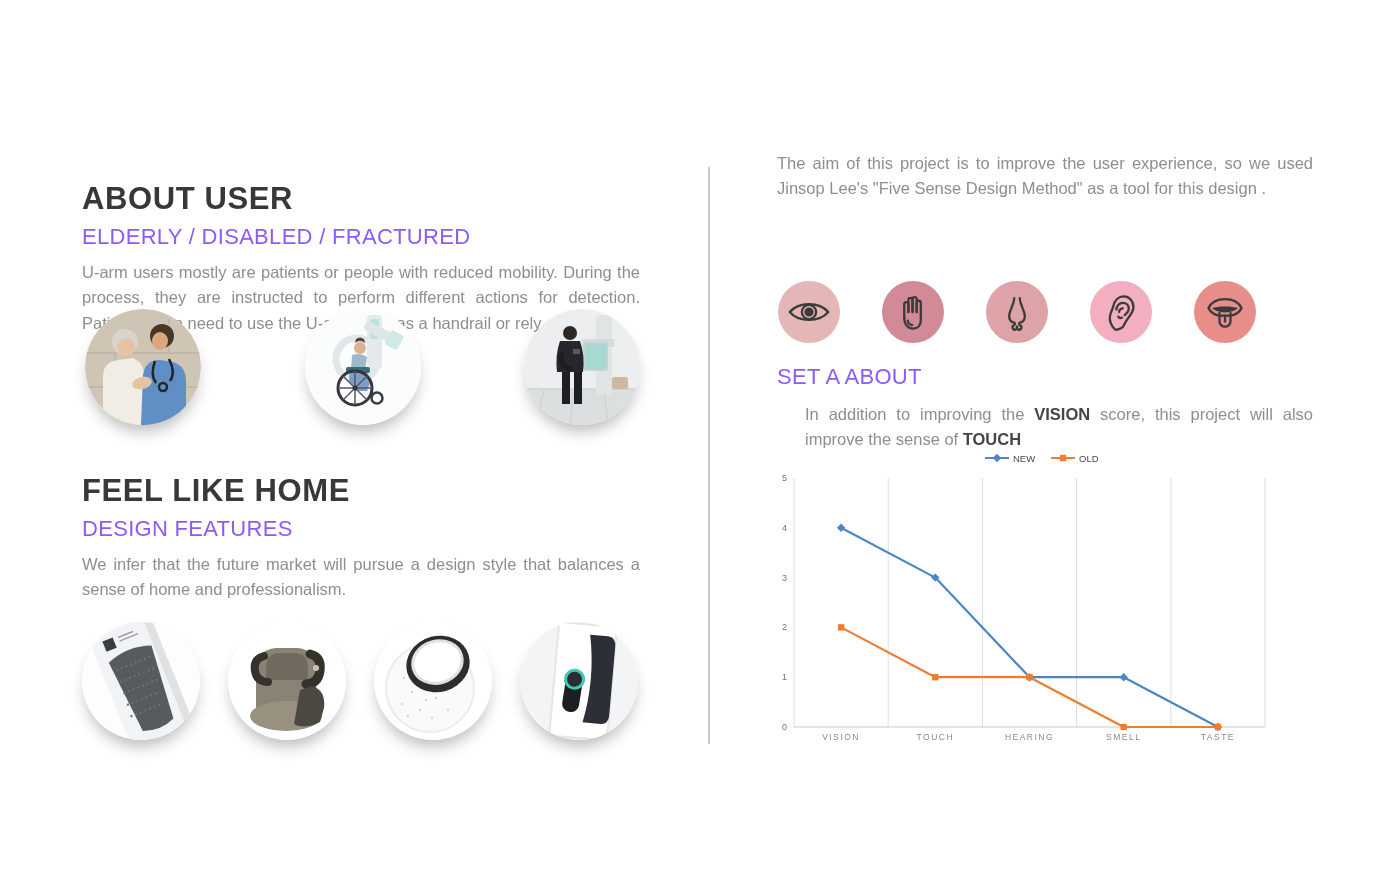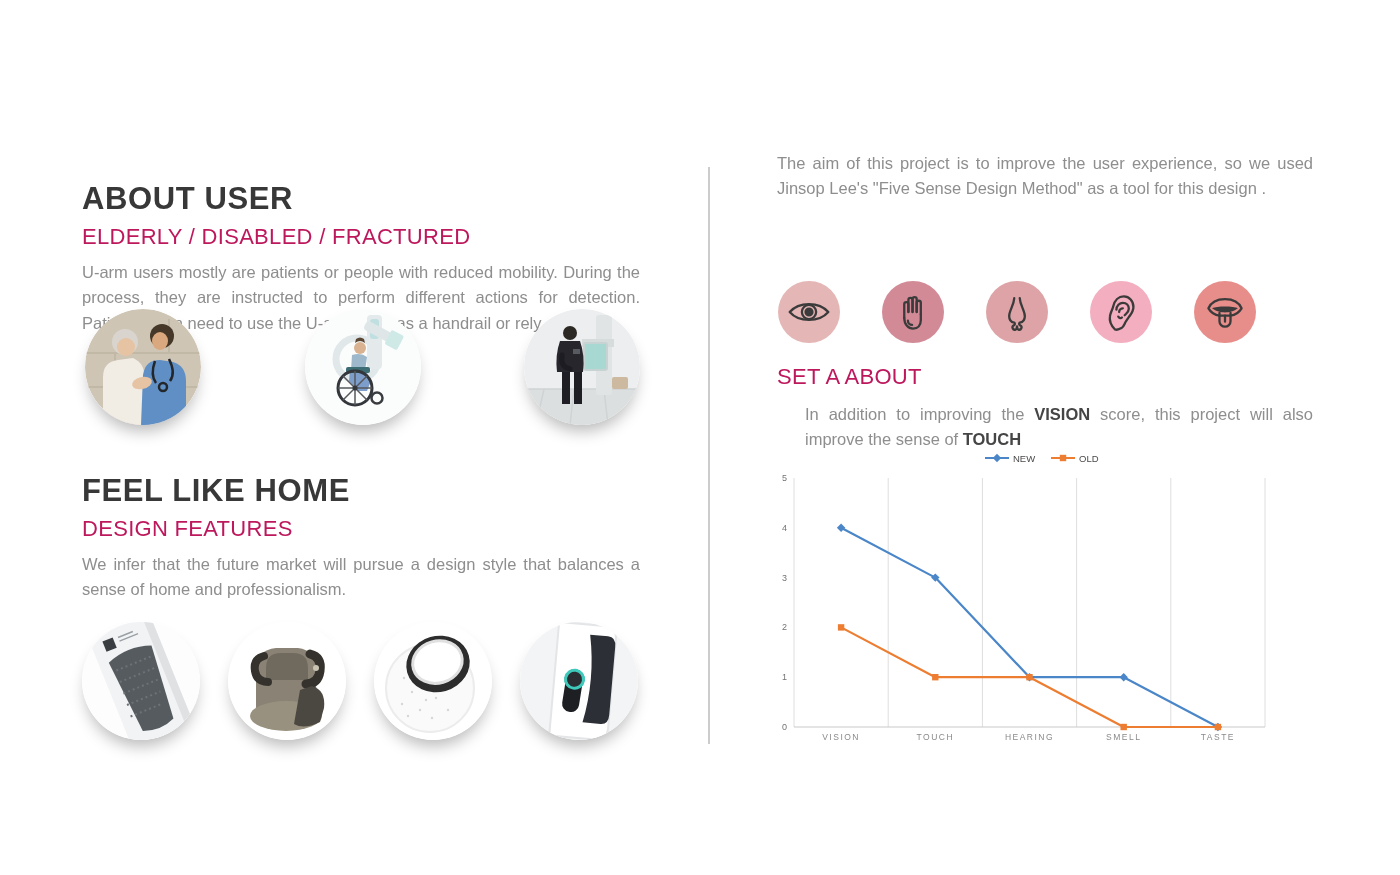--- a/index.html
+++ b/index.html
@@ -1,20 +1,20 @@
 <!DOCTYPE html>
 <html><head>
 <meta charset="utf-8">
 <style>
   html,body{margin:0;padding:0;background:#fff;}
   .canvas{position:relative;width:1400px;height:875px;background:#ffffff;overflow:hidden;
           font-family:"Liberation Sans",sans-serif;}
   .sec{position:absolute;}
   .h1{font-size:31px;line-height:35px;font-weight:700;color:#383838;letter-spacing:.6px;margin:0;}
-  .h2{font-size:22px;line-height:26px;font-weight:400;color:#be185d;letter-spacing:.3px;margin:8px 0 0 0;}
+  .h2{font-size:22px;line-height:26px;font-weight:400;color:#8b5cf6;letter-spacing:.3px;margin:8px 0 0 0;}
   .body-text{font-size:16.5px;line-height:25.3px;color:#8e8e8e;text-align:justify;margin:10px 0 0 0;}
   .body-text b{color:#454545;font-weight:700;}
   .photo-row{position:absolute;display:flex;justify-content:space-between;}
   .photo{border-radius:50%;overflow:hidden;box-shadow:0 10px 16px -4px rgba(0,0,0,.28);flex:0 0 auto;}
   .photo svg{display:block;}
   .divider{position:absolute;left:708px;top:167px;width:2px;height:577px;background:#cccccc;}
   .senses-row{position:absolute;left:778px;top:281px;width:478px;display:flex;justify-content:space-between;}
   .sense-circle{width:62px;height:62px;border-radius:50%;display:flex;align-items:center;justify-content:center;}
   .sense-circle svg{width:46px;height:46px;}
   .chart-wrap{position:absolute;left:778px;top:448px;width:500px;height:300px;}

